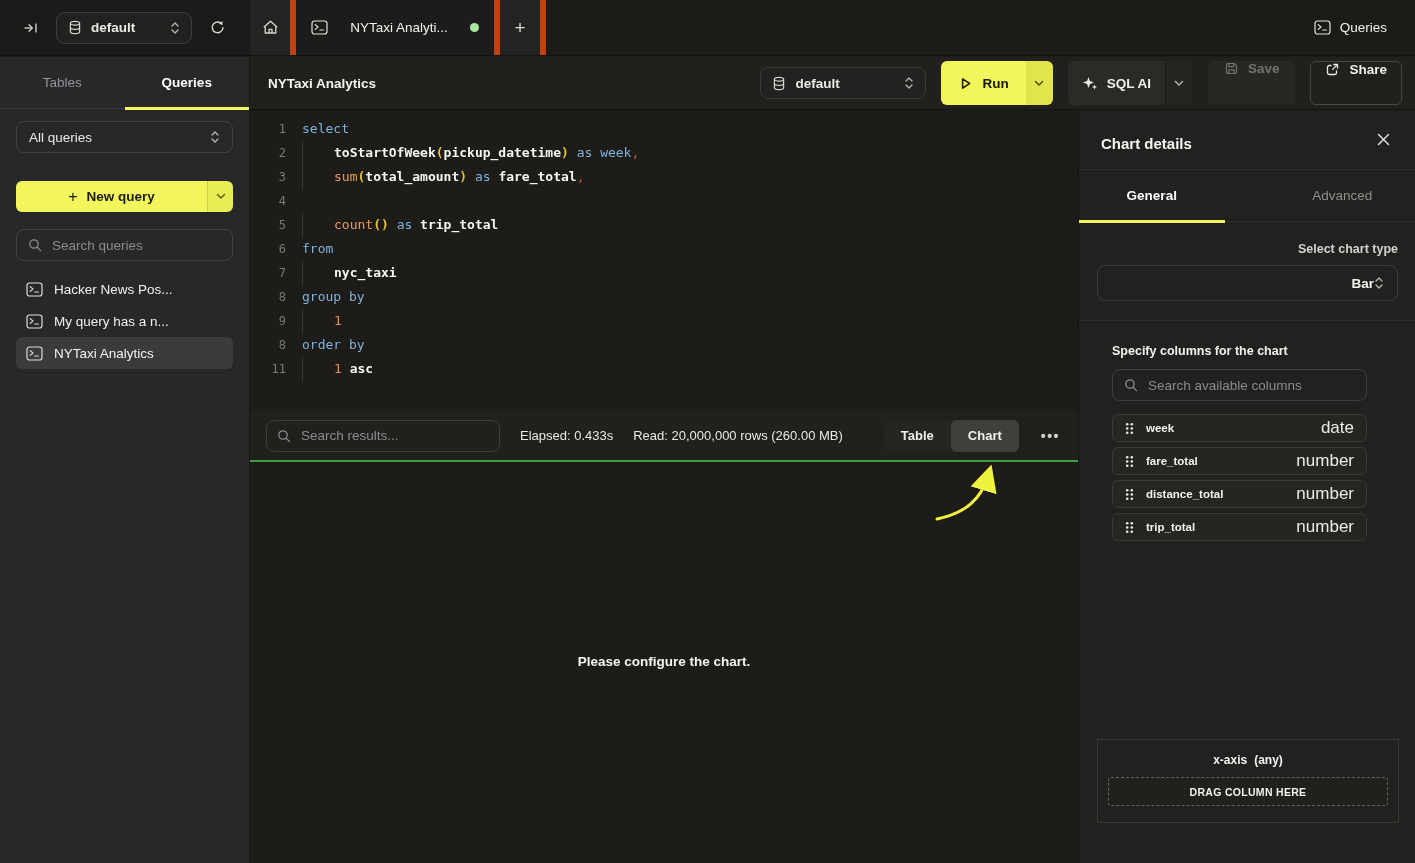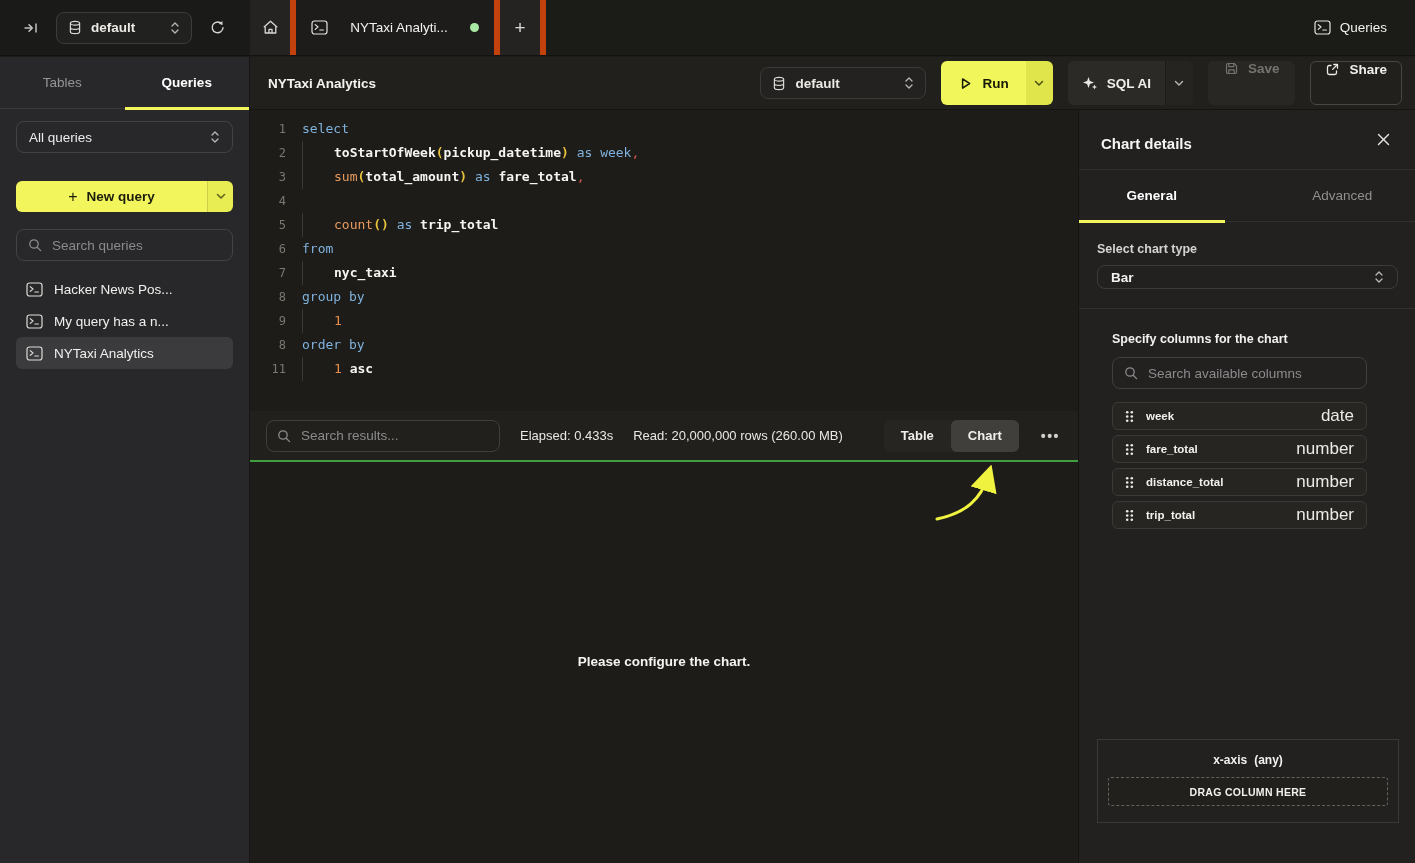--- a/index.html
+++ b/index.html
@@ -88,23 +88,23 @@
   .annot { position:absolute; left:0; top:0; pointer-events:none; }
 
   
   .panel { position:absolute; left:1078px; top:110px; width:337px; height:753px; background:#222120; border-left:1px solid #141412; }
   .p-hdr { height:60px; display:flex; align-items:center; justify-content:space-between; padding:0 25px 0 22px; border-bottom:1px solid #302f2d; }
   .p-title { font-weight:700; font-size:15px; color:#f6f5f2;margin-top:8px; }
   .p-tabs { display:flex; height:52px; border-bottom:1px solid #302f2d;gap:45px; }
   .p-tab { flex:1; display:flex; align-items:center; justify-content:center; color:#8f8f8c; cursor:pointer; position:relative; }
   .p-tab.active { color:#ffffff; font-weight:600; }
   .p-tab.active::after { content:""; position:absolute; left:0; right:0; bottom:-2px; height:3px; background:#f2f65c; }
-  .p-sec1 { padding:20px 17px 19px 18px; border-bottom:1px solid #302f2d; }
+  .p-sec1 { padding:20px 17px 19px 18px; border-bottom:1px solid #302f2d;text-align:right; }
   .p-label { font-size:12.5px; color:#d4d3cf; font-weight:600; margin-bottom:9px; }
-  .p-select { height:24px; border:1px solid #3c3c39; border-radius:8px; display:flex; align-items:center; padding:0 13px; cursor:pointer; }
+  .p-select { height:36px; border:1px solid #3c3c39; border-radius:8px; display:flex; align-items:center; padding:0 13px; cursor:pointer; }
   .p-select .lbl { flex:1; font-weight:600; color:#f2f1ee; }
   .p-sec2 { padding:23px 48px 0 33px; }
   .p-strong { font-weight:700; font-size:12.5px; color:#f2f1ee; }
   .col-search { height:32px; border:1px solid #3f3f3c; border-radius:8px; display:flex; align-items:center; gap:8px; padding:0 11px; margin-top:11px; margin-bottom:13px; }
   .chip { height:28px; border:1px solid #3b3a37; background:#262521; border-radius:6px; display:flex; align-items:center; gap:12px; padding:0 12px; margin-bottom:5px; cursor:grab; }
   .chip .nm { font-weight:700; font-size:11.5px; color:#f2f1ee; }
   .chip .tp { margin-left:auto; font-weight:400; font-size:17px; color:#eceae6; }
   .axes { position:absolute; left:18px; right:16px; bottom:40px; border:1px solid #3a3936; }
   .axis { padding:13px 10px 16px; }
   .axis + .axis { border-top:1px solid #383734; }

